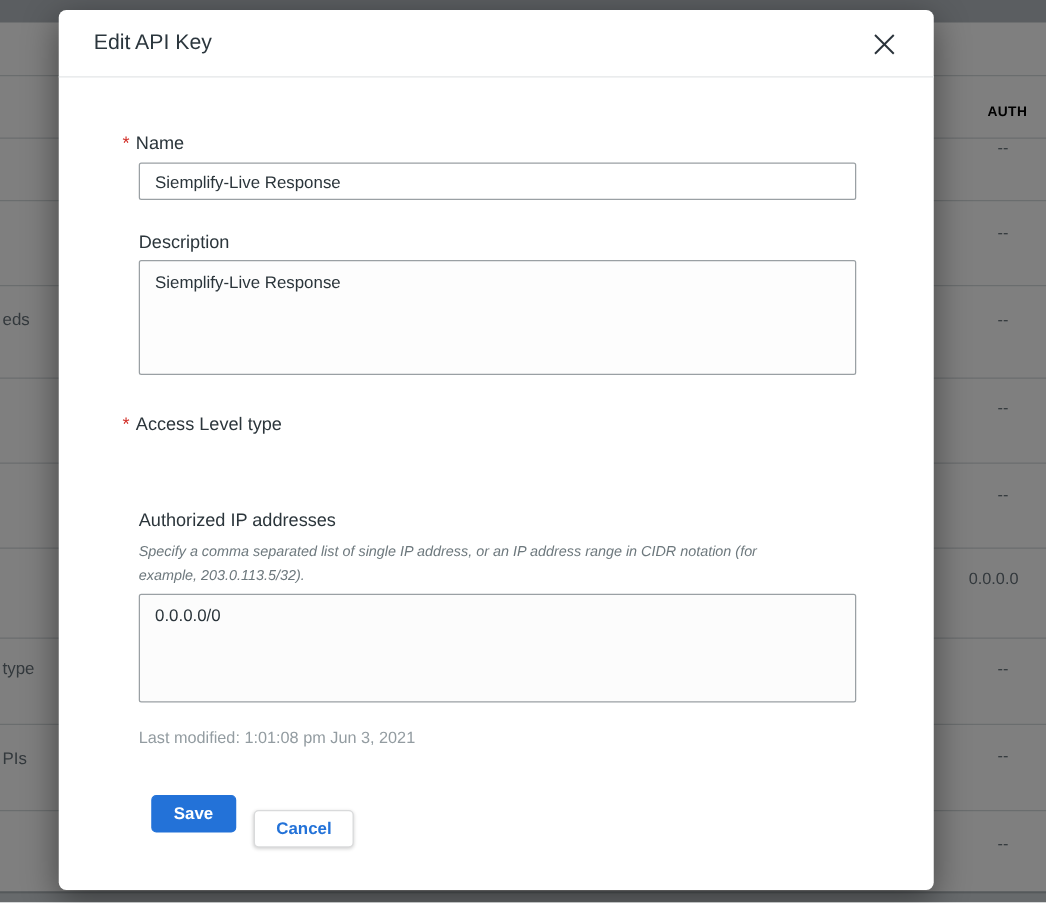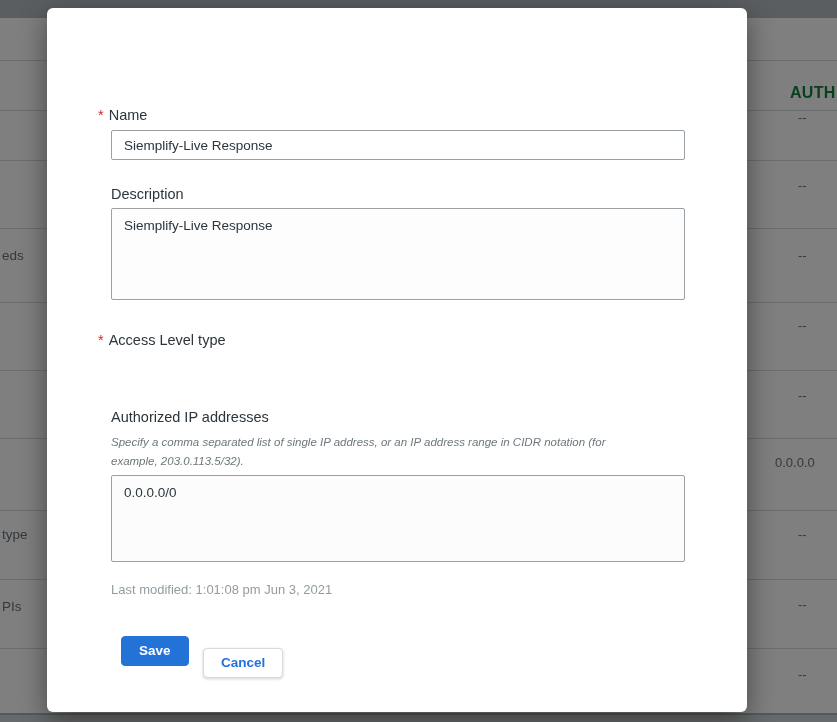--- a/index.html
+++ b/index.html
@@ -7,22 +7,22 @@
   body {
     width:837px; height:722px; overflow:hidden; position:relative;
     font-family:"Liberation Sans", sans-serif; background:#fff;
   }
 
   
   .backdrop { position:absolute; inset:0; background:#ffffff; }
   .topbar { position:absolute; top:0; left:0; right:0; height:18px; background:#b6bdc2; }
   .bg-divider { position:absolute; left:0; right:0; height:1px; background:#d5dadd; }
   .bg-colhead {
-    position:absolute; top:84px; left:790px; font-size:16px; font-weight:700;
-    color:#15803d; letter-spacing:.3px; white-space:nowrap;
+    position:absolute; top:84px; left:790px; font-size:11px; font-weight:700;
+    color:#000000; letter-spacing:.3px; white-space:nowrap;
   }
   .bg-left-frag { position:absolute; left:2px; font-size:13.5px; color:#67727a; white-space:nowrap; }
   .bg-right-val { position:absolute; left:798px; font-size:13px; color:#67727a; white-space:nowrap; }
   .bg-right-val.ip { left:775px; }
   .bg-bottom-line { position:absolute; top:713px; left:0; right:0; height:2px; background:#aab2b6; }
   .bg-bottom-strip { position:absolute; top:715px; left:0; right:0; height:7px; background:#ced5d9; }
 
   
   .overlay { position:absolute; inset:0; background:rgba(0,0,0,0.5); }
 
@@ -121,20 +121,31 @@
   <span class="bg-right-val" style="top:667px">--</span>
 
   <div class="bg-bottom-line"></div>
   <div class="bg-bottom-strip"></div>
 </div>
 
 <div class="overlay"></div>
 
 <div class="modal">
 
+  <div class="modal-header">
+    <div class="modal-title">Edit API Key</div>
+    <button class="close-btn">
+      <span style="display:flex">
+        <svg width="21" height="21" viewBox="0 0 21 21">
+          <line x1="3" y1="3" x2="18" y2="18" stroke="#29323a" stroke-width="1.6"></line>
+          <line x1="18" y1="3" x2="3" y2="18" stroke="#29323a" stroke-width="1.6"></line>
+        </svg>
+      </span>
+    </button>
+  </div>
 
   <div class="field-label" style="left:51px; top:99px">
     <span class="req">*</span><span>Name</span>
   </div>
   <input class="text-input" style="top: 122px;" value="Siemplify-Live Response">
 
   <div class="field-label" style="left:64px; top:178px">
     <span>Description</span>
   </div>
   <textarea class="text-area" style="top: 200px; height: 92px;">Siemplify-Live Response</textarea>

